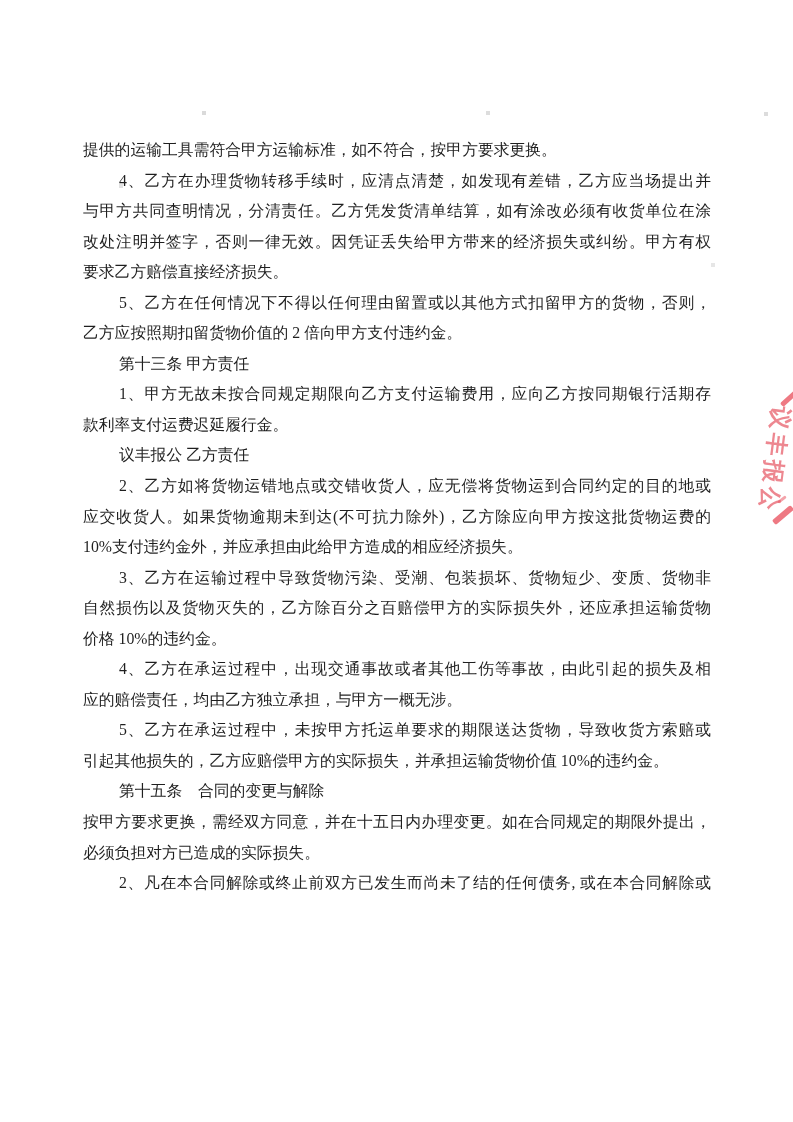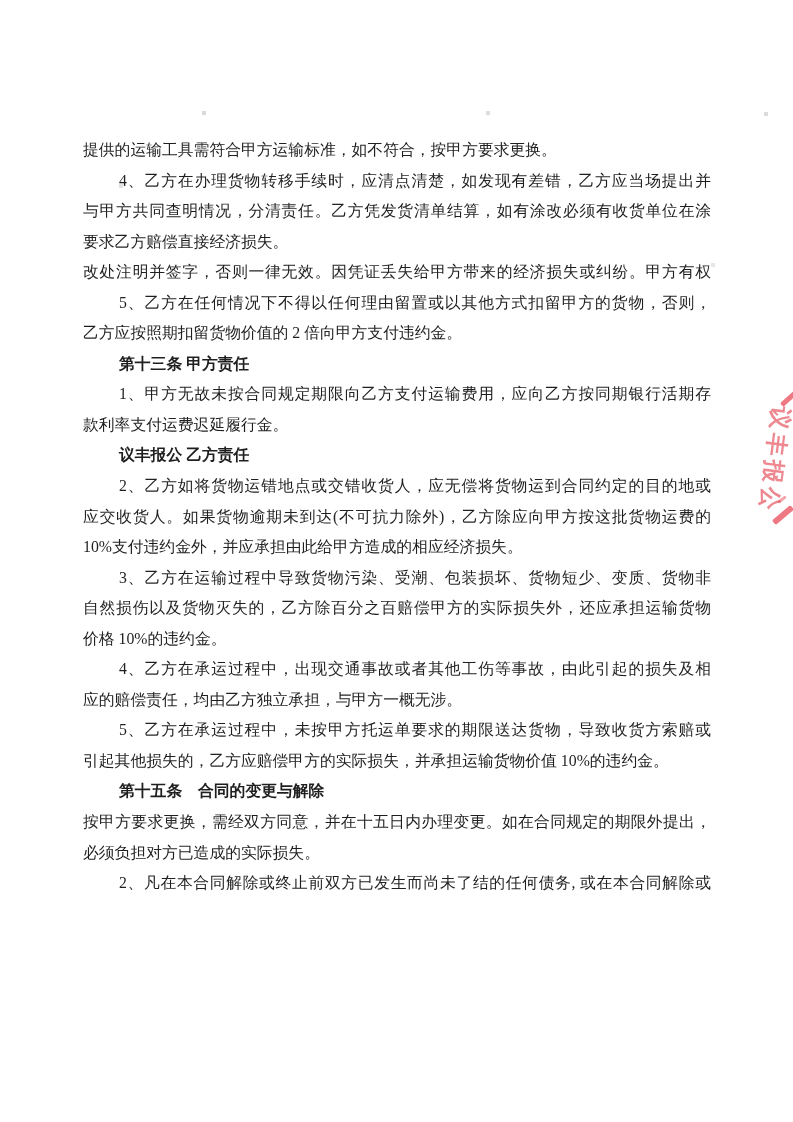--- a/index.html
+++ b/index.html
@@ -51,21 +51,21 @@
     text-align: justify;
     text-align-last: justify;
     overflow: hidden;
     font-family: Liberation Serif, serif;
   }
   .line.indent {
     padding-left: 36px;
     width: 592px;
   }
   .line.bold {
-    font-weight: bold;
+    font-weight: normal;
   }
   
   .seal {
     position: absolute;
     top: 386px;
     right: 0;
     width: 48px;
     height: 150px;
     overflow: visible;
     color: #e8606c;
@@ -111,22 +111,22 @@
 <body>
 
 <div class="page">
 
   <div class="noise"></div>
 
   <div class="content">
       <div class="line">提供的运输工具需符合甲方运输标准，如不符合，按甲方要求更换。</div>
       <div class="line fill indent">4、乙方在办理货物转移手续时，应清点清楚，如发现有差错，乙方应当场提出并</div>
       <div class="line fill">与甲方共同查明情况，分清责任。乙方凭发货清单结算，如有涂改必须有收货单位在涂</div>
+      <div class="line fill">改处注明并签字，否则一律无效。因凭证丢失给甲方带来的经济损失或纠纷。甲方有权</div>
       <div class="line">要求乙方赔偿直接经济损失。</div>
-      <div class="line fill">改处注明并签字，否则一律无效。因凭证丢失给甲方带来的经济损失或纠纷。甲方有权</div>
       <div class="line fill indent">5、乙方在任何情况下不得以任何理由留置或以其他方式扣留甲方的货物，否则，</div>
       <div class="line">乙方应按照期扣留货物价值的 2 倍向甲方支付违约金。</div>
       <div class="line indent bold">第十三条 甲方责任</div>
       <div class="line fill indent">1、甲方无故未按合同规定期限向乙方支付运输费用，应向乙方按同期银行活期存</div>
       <div class="line">款利率支付运费迟延履行金。</div>
       <div class="line indent bold">议丰报公 乙方责任</div>
       <div class="line fill indent">2、乙方如将货物运错地点或交错收货人，应无偿将货物运到合同约定的目的地或</div>
       <div class="line fill">应交收货人。如果货物逾期未到达(不可抗力除外)，乙方除应向甲方按这批货物运费的</div>
       <div class="line">10%支付违约金外，并应承担由此给甲方造成的相应经济损失。</div>
       <div class="line fill indent">3、乙方在运输过程中导致货物污染、受潮、包装损坏、货物短少、变质、货物非</div>

